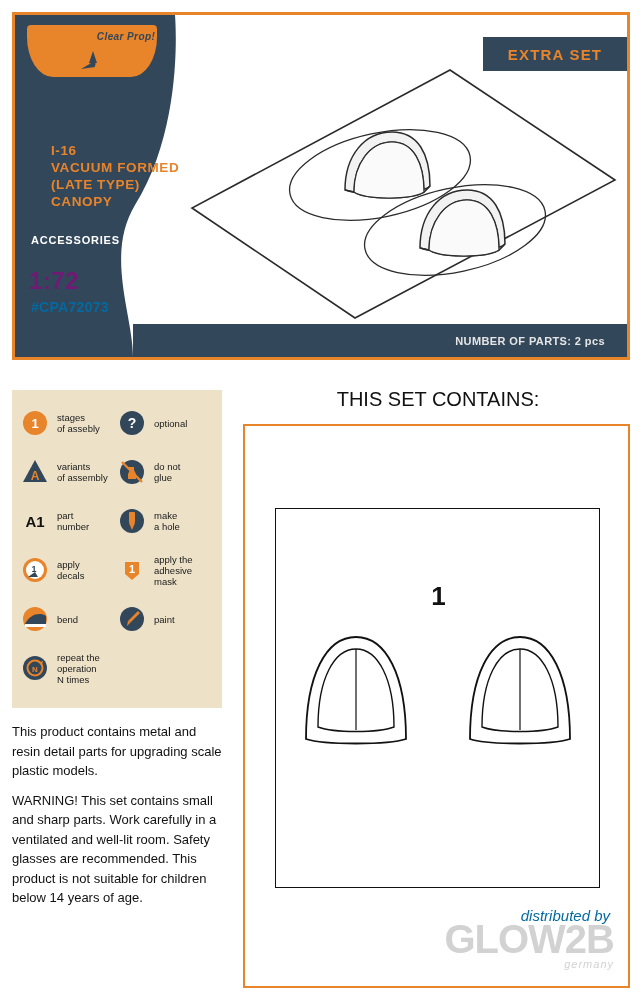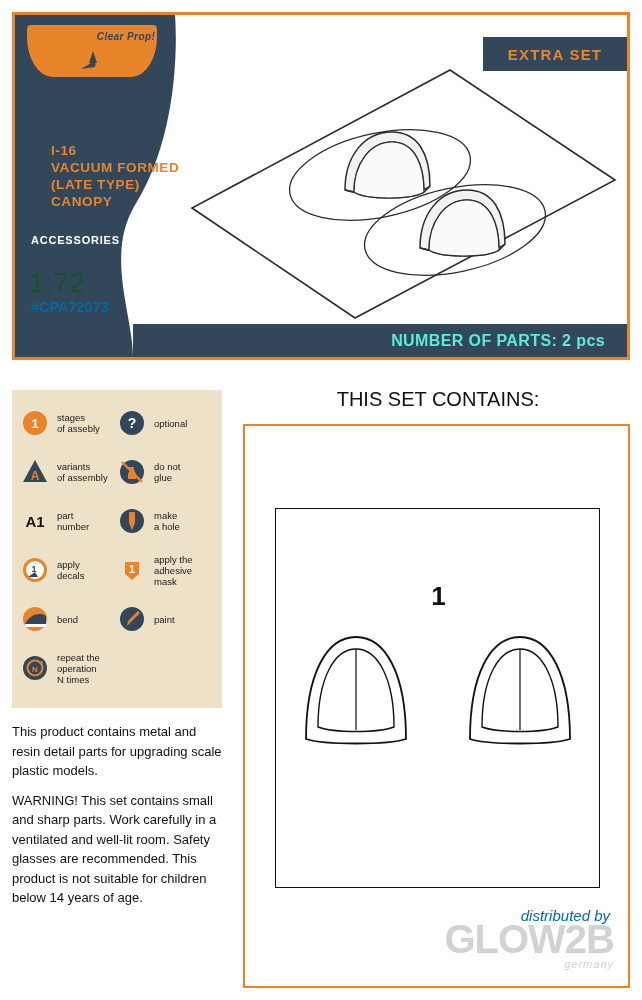--- a/index.html
+++ b/index.html
@@ -38,22 +38,22 @@
     display: flex;
     align-items: center;
     justify-content: center;
     margin-left: 16px;
   }
   .parts-bar {
     position: absolute;
     left: 118px; bottom: 0;
     right: 0; height: 33px;
     background: #33475B;
-    color: #5eead4;
-    font-size: 16px;
+    color: #e5e5e5;
+    font-size: 11px;
     font-weight: bold;
     display: flex;
     align-items: center;
     justify-content: flex-end;
     padding-right: 22px;
     letter-spacing: 0.4px;
   }
 
   
   .logo-badge {
@@ -104,23 +104,23 @@
     position: absolute;
     left: 16px; top: 219px;
     color: #ffffff;
     font-size: 11px;
     font-weight: bold;
     letter-spacing: 0.8px;
   }
   .scale {
     position: absolute;
     left: 14px; top: 252px;
-    color: #14532d;
-    font-size: 28px;
-    font-weight: normal;
+    color: #701a75;
+    font-size: 24px;
+    font-weight: bold;
     letter-spacing: 0.5px;
   }
   .code {
     position: absolute;
     left: 16px; top: 284px;
     color: #0369a1;
     font-size: 14px;
     font-weight: bold;
     letter-spacing: 0.3px;
   }

